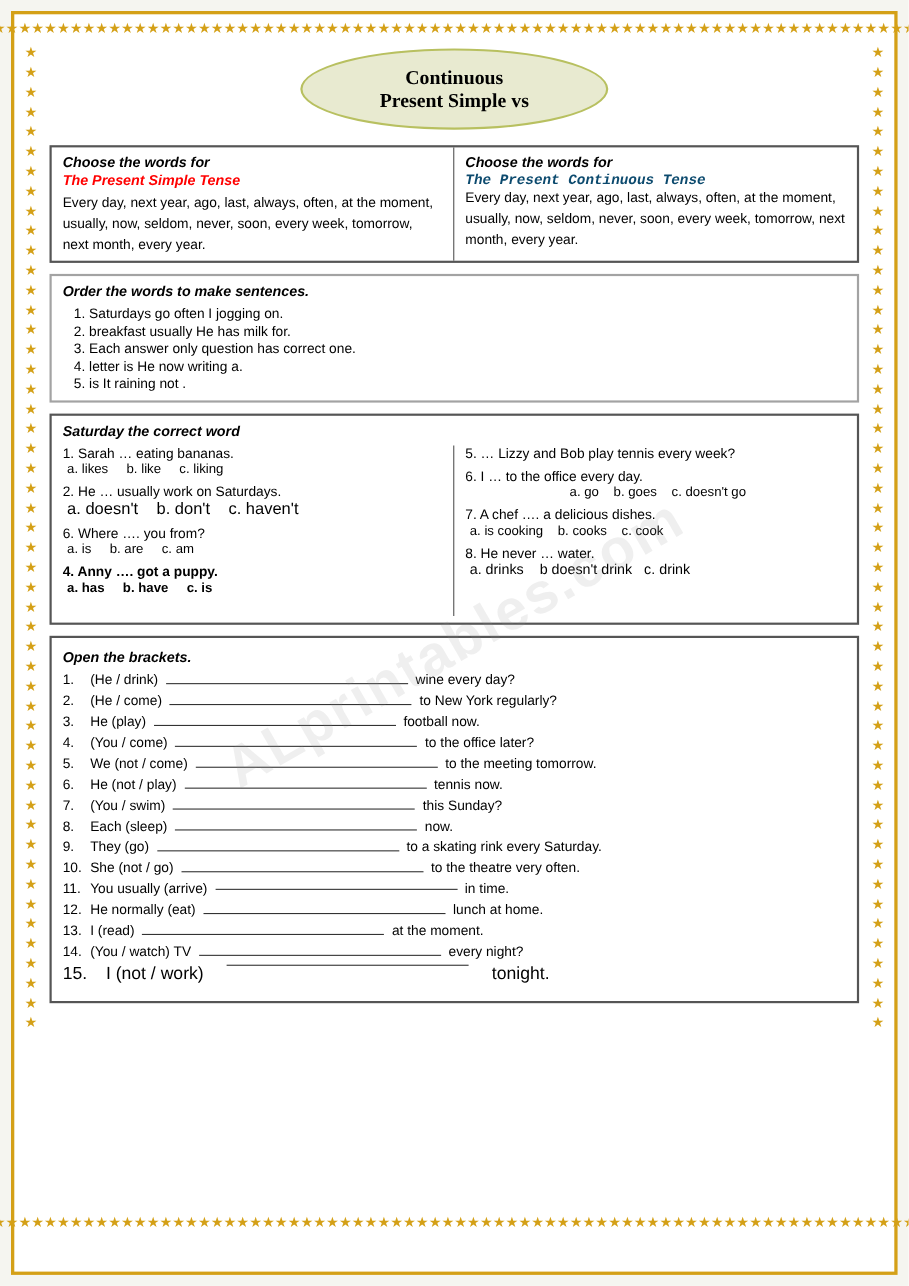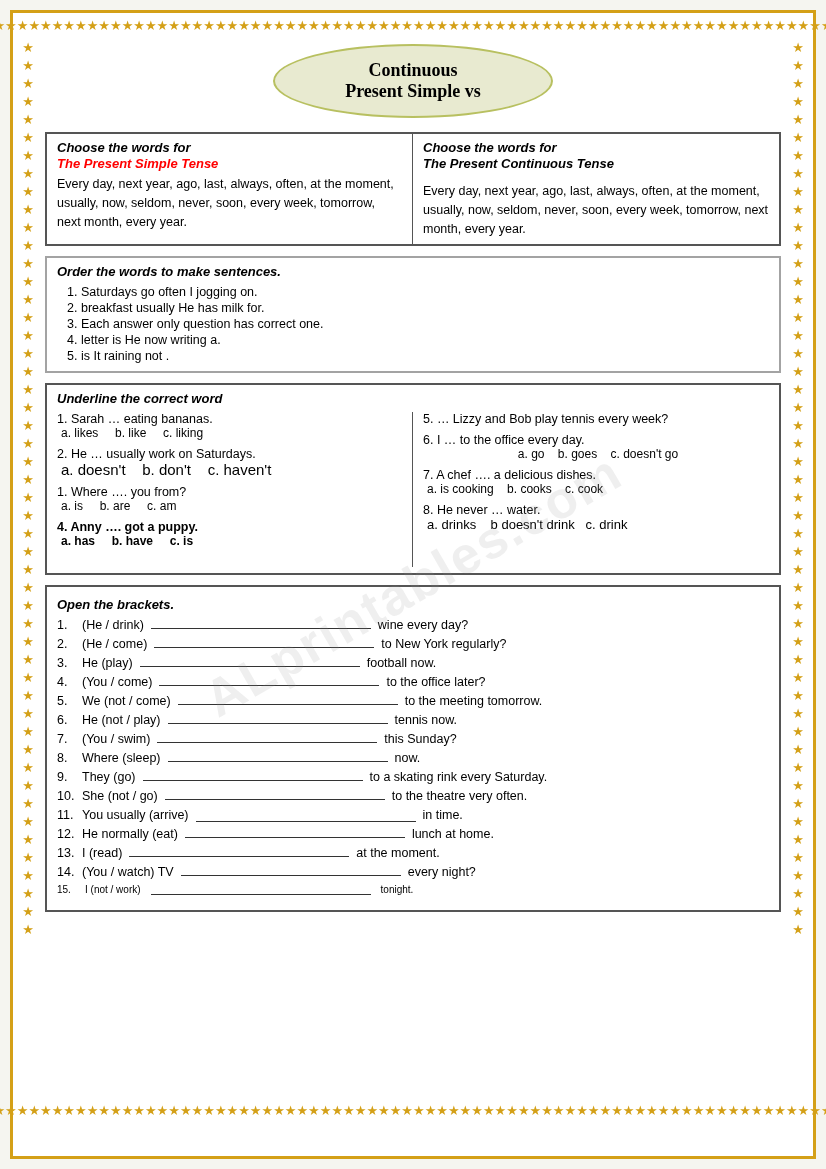--- a/index.html
+++ b/index.html
@@ -99,52 +99,52 @@
 
       <div style="border:2px solid #555; margin-bottom:10px; padding:0;">
         <div style="display:grid; grid-template-columns:1fr 1fr;">
           <div style="padding:6px 10px; border-right:1px solid #555;">
             <div style="font-style:italic; font-weight:bold; font-size:13px; margin-bottom:1px;">Choose the words for</div>
             <div style="color:red; font-style:italic; font-weight:bold; font-size:13px; margin-bottom:4px;">The Present Simple Tense</div>
             <div style="font-size:12.5px; line-height:1.5;">Every day, next year, ago, last, always, often, at the moment, usually, now, seldom, never, soon, every week, tomorrow, next month, every year.</div>
           </div>
           <div style="padding:6px 10px;">
             <div style="font-style:italic; font-weight:bold; font-size:13px; margin-bottom:1px;">Choose the words for</div>
-            <div style="color:#000000; font-style:italic; font-weight:bold; font-size:13px; margin-bottom:11px;">The Present Continuous Tense</div>
+            <div style="color:#0c4a6e; font-style:italic; font-weight:bold; font-size:13px; margin-bottom:0;font-family:Liberation Mono, monospace;">The Present Continuous Tense</div>
             <div style="font-size:12.5px; line-height:1.5;">Every day, next year, ago, last, always, often, at the moment, usually, now, seldom, never, soon, every week, tomorrow, next month, every year.</div>
           </div>
         </div>
       </div>
 
       <div style="border:2px solid #a3a3a3; margin-bottom:10px; padding:6px 10px;">
         <div style="font-weight:bold; font-style:italic; font-size:13px; margin-bottom:6px;">Order the words to make sentences.</div>
         <ol style="padding-left:24px;">
           <li style="font-size:12.5px; margin-bottom:2px;">Saturdays go often I jogging on.</li>
           <li style="font-size:12.5px; margin-bottom:2px;">breakfast usually He has milk for.</li>
           <li style="font-size:12.5px; margin-bottom:2px;">Each answer only question has correct one.</li>
           <li style="font-size:12.5px; margin-bottom:2px;">letter is  He now writing a.</li>
           <li style="font-size:12.5px; margin-bottom:2px;">is It raining not .</li>
         </ol>
       </div>
 
       <div style="border:2px solid #555; margin-bottom:10px; padding:6px 10px;">
-        <div style="font-weight:bold; font-style:italic; font-size:13px; margin-bottom:6px;">Underline the correct word</div>
+        <div style="font-weight:bold; font-style:italic; font-size:13px; margin-bottom:6px;">Saturday the correct word</div>
         <div style="display:grid; grid-template-columns:1fr 1fr; gap:0;">
 
           <div style="padding-right:10px; border-right:1px solid #555;">
             <div style="margin-bottom:7px;">
               <div style="font-size:12.5px;">1. Sarah … eating bananas.</div>
               <div style="font-size:12px; padding-left:4px;">a. likes &nbsp;&nbsp;&nbsp; b. like &nbsp;&nbsp;&nbsp; c. liking</div>
             </div>
             <div style="margin-bottom:7px;">
               <div style="font-size:12.5px;">2. He … usually work on Saturdays.</div>
               <div style="font-size:15px; padding-left:4px;">a. doesn't &nbsp;&nbsp; b. don't &nbsp;&nbsp; c. haven't</div>
             </div>
             <div style="margin-bottom:7px;">
-              <div style="font-size:12.5px;">1. Where …. you from?</div>
+              <div style="font-size:12.5px;">6. Where …. you from?</div>
               <div style="font-size:12px; padding-left:4px;">a. is &nbsp;&nbsp;&nbsp; b. are &nbsp;&nbsp;&nbsp; c. am</div>
             </div>
             <div style="margin-bottom:19px;font-weight:bold;">
               <div style="font-size:12.5px;">4. Anny …. got a puppy.</div>
               <div style="font-size:12px; padding-left:4px;">a. has &nbsp;&nbsp;&nbsp; b. have &nbsp;&nbsp;&nbsp; c. is</div>
             </div>
           </div>
 
           <div style="padding-left:10px;">
             <div style="margin-bottom:7px;">
@@ -206,37 +206,37 @@
               <span>tennis now.</span>
             </div>
             <div style="display: flex; align-items: baseline; margin-bottom: 5px; font-size: 12.5px; gap: 3px;">
               <span style="min-width: 22px;">7.</span>
               <span>(You / swim)</span>
               <span style="display: inline-block; border-bottom: 1px solid rgb(51, 51, 51); min-width: 180px; margin: 0px 4px; flex: 1 1 0%; max-width: 220px;"></span>
               <span>this Sunday?</span>
             </div>
             <div style="display: flex; align-items: baseline; margin-bottom: 5px; font-size: 12.5px; gap: 3px;">
               <span style="min-width: 22px;">8.</span>
-              <span>Where (sleep)</span>
+              <span>Each (sleep)</span>
               <span style="display: inline-block; border-bottom: 1px solid rgb(51, 51, 51); min-width: 180px; margin: 0px 4px; flex: 1 1 0%; max-width: 220px;"></span>
               <span>now.</span>
             </div>
             <div style="display: flex; align-items: baseline; margin-bottom: 5px; font-size: 12.5px; gap: 3px;">
               <span style="min-width: 22px;">9.</span>
               <span>They (go)</span>
               <span style="display: inline-block; border-bottom: 1px solid rgb(51, 51, 51); min-width: 180px; margin: 0px 4px; flex: 1 1 0%; max-width: 220px;"></span>
               <span>to a skating rink every Saturday.</span>
             </div>
             <div style="display: flex; align-items: baseline; margin-bottom: 5px; font-size: 12.5px; gap: 3px;">
               <span style="min-width: 22px;">10.</span>
               <span>She (not / go)</span>
               <span style="display: inline-block; border-bottom: 1px solid rgb(51, 51, 51); min-width: 180px; margin: 0px 4px; flex: 1 1 0%; max-width: 220px;"></span>
               <span>to the theatre very often.</span>
             </div>
-            <div style="display: flex; align-items: flex-end; margin-bottom: 5px; font-size: 12.5px; gap: 3px;">
+            <div style="display: flex; align-items: center; margin-bottom: 5px; font-size: 12.5px; gap: 3px;">
               <span style="min-width: 22px;">11.</span>
               <span>You usually (arrive)</span>
               <span style="display: inline-block; border-bottom: 1px solid rgb(51, 51, 51); min-width: 180px; margin: 0px 4px; flex: 1 1 0%; max-width: 220px;"></span>
               <span>in time.</span>
             </div>
             <div style="display: flex; align-items: baseline; margin-bottom: 5px; font-size: 12.5px; gap: 3px;">
               <span style="min-width: 22px;">12.</span>
               <span>He normally (eat)</span>
               <span style="display: inline-block; border-bottom: 1px solid rgb(51, 51, 51); min-width: 180px; margin: 0px 4px; flex: 1 1 0%; max-width: 220px;"></span>
               <span>lunch at home.</span>
@@ -246,21 +246,21 @@
               <span>I (read)</span>
               <span style="display: inline-block; border-bottom: 1px solid rgb(51, 51, 51); min-width: 180px; margin: 0px 4px; flex: 1 1 0%; max-width: 220px;"></span>
               <span>at the moment.</span>
             </div>
             <div style="display: flex; align-items: baseline; margin-bottom: 5px; font-size: 12.5px; gap: 3px;">
               <span style="min-width: 22px;">14.</span>
               <span>(You / watch) TV</span>
               <span style="display: inline-block; border-bottom: 1px solid rgb(51, 51, 51); min-width: 180px; margin: 0px 4px; flex: 1 1 0%; max-width: 220px;"></span>
               <span>every night?</span>
             </div>
-            <div style="display: flex; align-items: flex-end; margin-bottom: 5px; font-size: 10px; gap: 6px;">
+            <div style="display: flex; align-items: flex-start; margin-bottom: 5px; font-size: 16px; gap: 17px;">
               <span style="min-width: 22px;">15.</span>
               <span>I (not / work)</span>
               <span style="display: inline-block; border-bottom: 1px solid rgb(51, 51, 51); min-width: 180px; margin: 0px 4px; flex: 1 1 0%; max-width: 220px;"></span>
               <span>tonight.</span>
             </div>
           </div>
       </div>
 
     </div>
 

